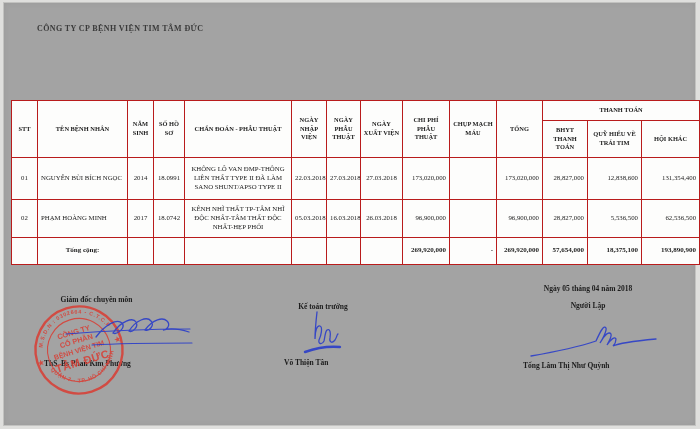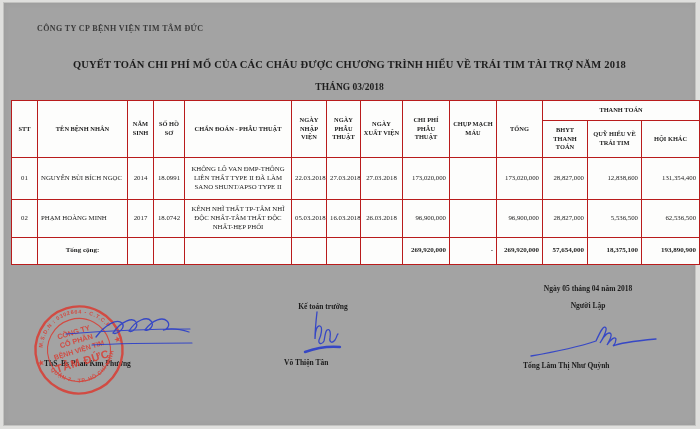--- a/index.html
+++ b/index.html
@@ -56,22 +56,20 @@
   }
   .stamp-svg { position:absolute; left:14px; top:286px; z-index:2; opacity:0.93; }
   .ink-svg { position:absolute; left:0; top:0; width:700px; height:429px; z-index:3; pointer-events:none; }
 </style>
 </head>
 <body>
 
 <div class="page">
 
   <div class="company">CÔNG TY CP BỆNH VIỆN TIM TÂM ĐỨC</div>
-  <div class="title">QUYẾT TOÁN CHI PHÍ MỔ CỦA CÁC CHÁU ĐƯỢC CHƯƠNG TRÌNH HIỂU VỀ TRÁI TIM TÀI TRỢ NĂM 2018</div>
-  <div class="subtitle">THÁNG 03/2018</div>
 
   <table class="doc">
     <colgroup>
       <col style="width:26px">
         <col style="width:90px">
         <col style="width:26px">
         <col style="width:31px">
       <col style="width:107px">
         <col style="width:35px">
         <col style="width:34px">
@@ -147,20 +145,21 @@
       <td class="num">269,920,000</td>
       <td class="num">-</td>
       <td class="num">269,920,000</td>
       <td class="num">57,654,000</td>
       <td class="num">18,375,100</td>
       <td class="num">193,890,900</td>
     </tr>
   </tbody>
     </table>
 
+  <div class="sig-label" style="left:25px; top:292px; width:135px;">Giám đốc chuyên môn</div>
   <div class="sig-label" style="left:284px; top:299px; width:70px;">Kế toán trưởng</div>
   <div class="sig-label" style="left:519px; top:281px; width:130px;">Ngày 05 tháng 04 năm 2018</div>
   <div class="sig-label" style="left:519px; top:298px; width:130px;">Người Lập</div>
 
   <div class="sig-name" style="left:40px; top:356px; width:132px;">ThS. Bs Phan Kim Phương</div>
   <div class="sig-name" style="left:280px; top:355px; width:70px;">Võ Thiện Tân</div>
   <div class="sig-name" style="left:519px; top:358px; width:140px;">Tổng Lâm Thị Như Quỳnh</div>
 
   <svg class="stamp-svg" width="122" height="122" viewBox="0 0 122 122">
     <defs>

